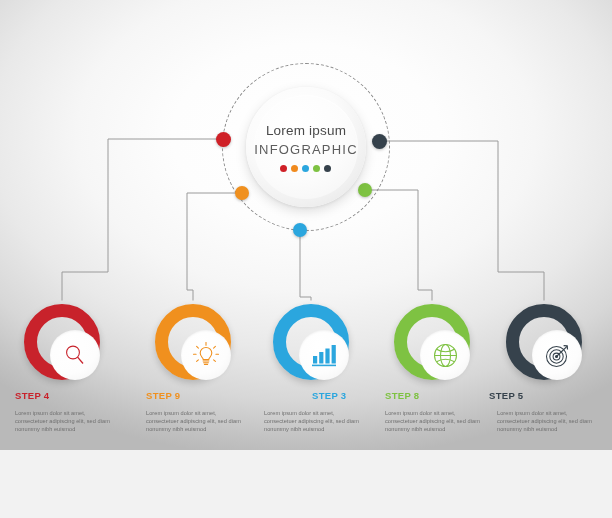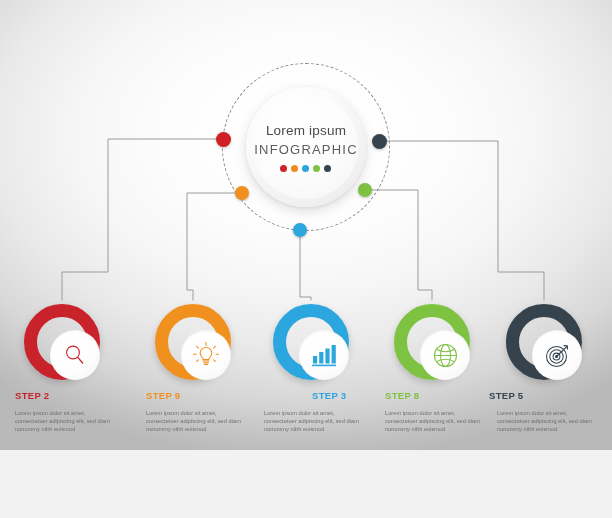--- a/index.html
+++ b/index.html
@@ -203,21 +203,21 @@
       <div class="step" style="left: 24px; top: 304px;">
         <div class="ring" style="border-color: rgb(200, 34, 43);">
           <div class="ring-inner">
             <svg width="26" height="26" viewBox="0 0 26 26" fill="none" stroke="#c8222b" stroke-width="1.1">
               <circle cx="11" cy="10.5" r="6.4"></circle>
               <line x1="15.6" y1="15.2" x2="21" y2="21.5" stroke-width="1.3"></line>
             </svg>
           </div>
         </div>
       </div>
-      <div class="step-label" style="color: rgb(200, 34, 43); left: 15px; top: 390px;">STEP 2</div>
+      <div class="step-label" style="color: rgb(200, 34, 43); left: 15px; top: 390px;">STEP 4</div>
       <div class="step-body" style="left: 15px; top: 409px; color: rgb(111, 111, 111);">Lorem ipsum dolor sit amet, consectetuer adipiscing elit, sed diam nonummy nibh euismod</div>
       <div class="step" style="left: 155px; top: 304px;">
         <div class="ring" style="border-color: rgb(240, 144, 30);">
           <div class="ring-inner">
             <svg width="28" height="28" viewBox="0 0 28 28" fill="none" stroke="#f0901e" stroke-width="1.1" stroke-linecap="round">
               <path d="M14 6.5c-3.3 0-5.8 2.5-5.8 5.6 0 2.2 1.2 3.5 2.1 4.6.6.7.9 1.2.9 1.9h5.6c0-.7.3-1.2.9-1.9.9-1.1 2.1-2.4 2.1-4.6 0-3.1-2.5-5.6-5.8-5.6z"></path>
               <line x1="11.2" y1="20" x2="16.8" y2="20"></line>
               <line x1="11.6" y1="21.7" x2="16.4" y2="21.7"></line>
               <line x1="12.4" y1="23.4" x2="15.6" y2="23.4"></line>
               <line x1="14" y1="1.6" x2="14" y2="4.2"></line>

